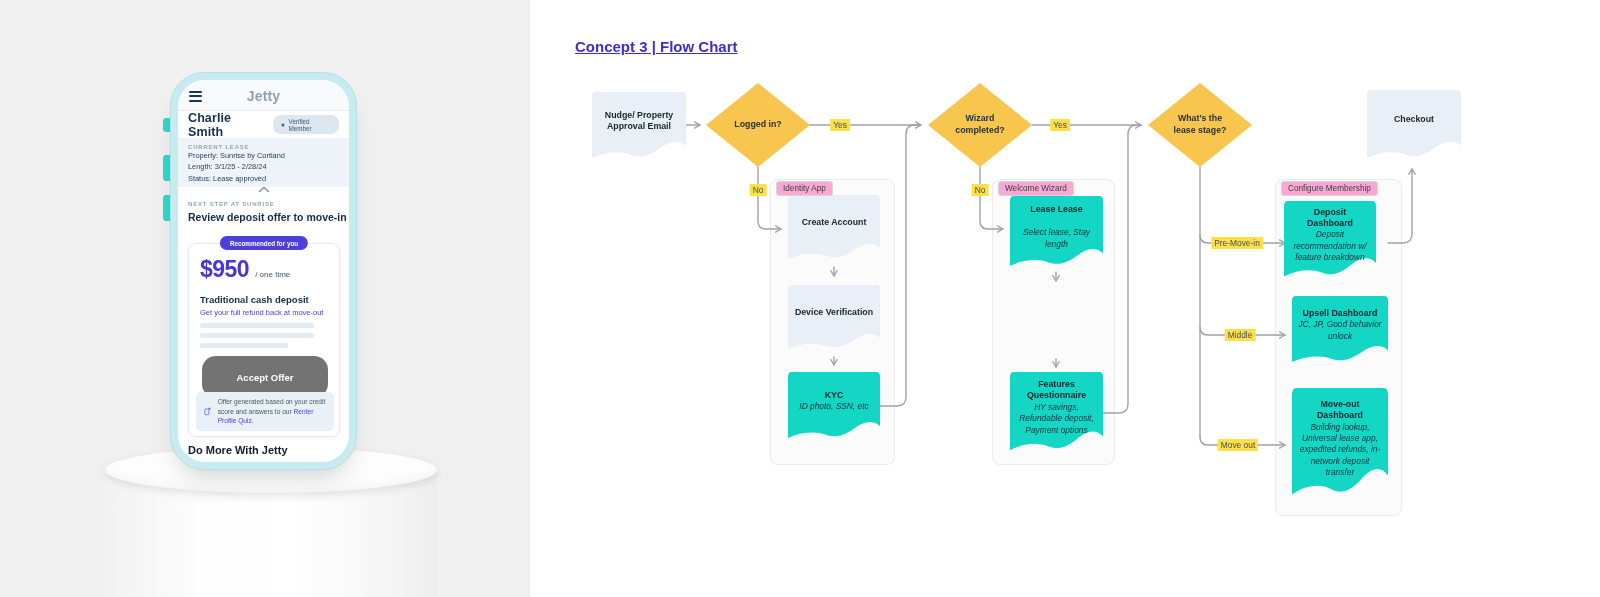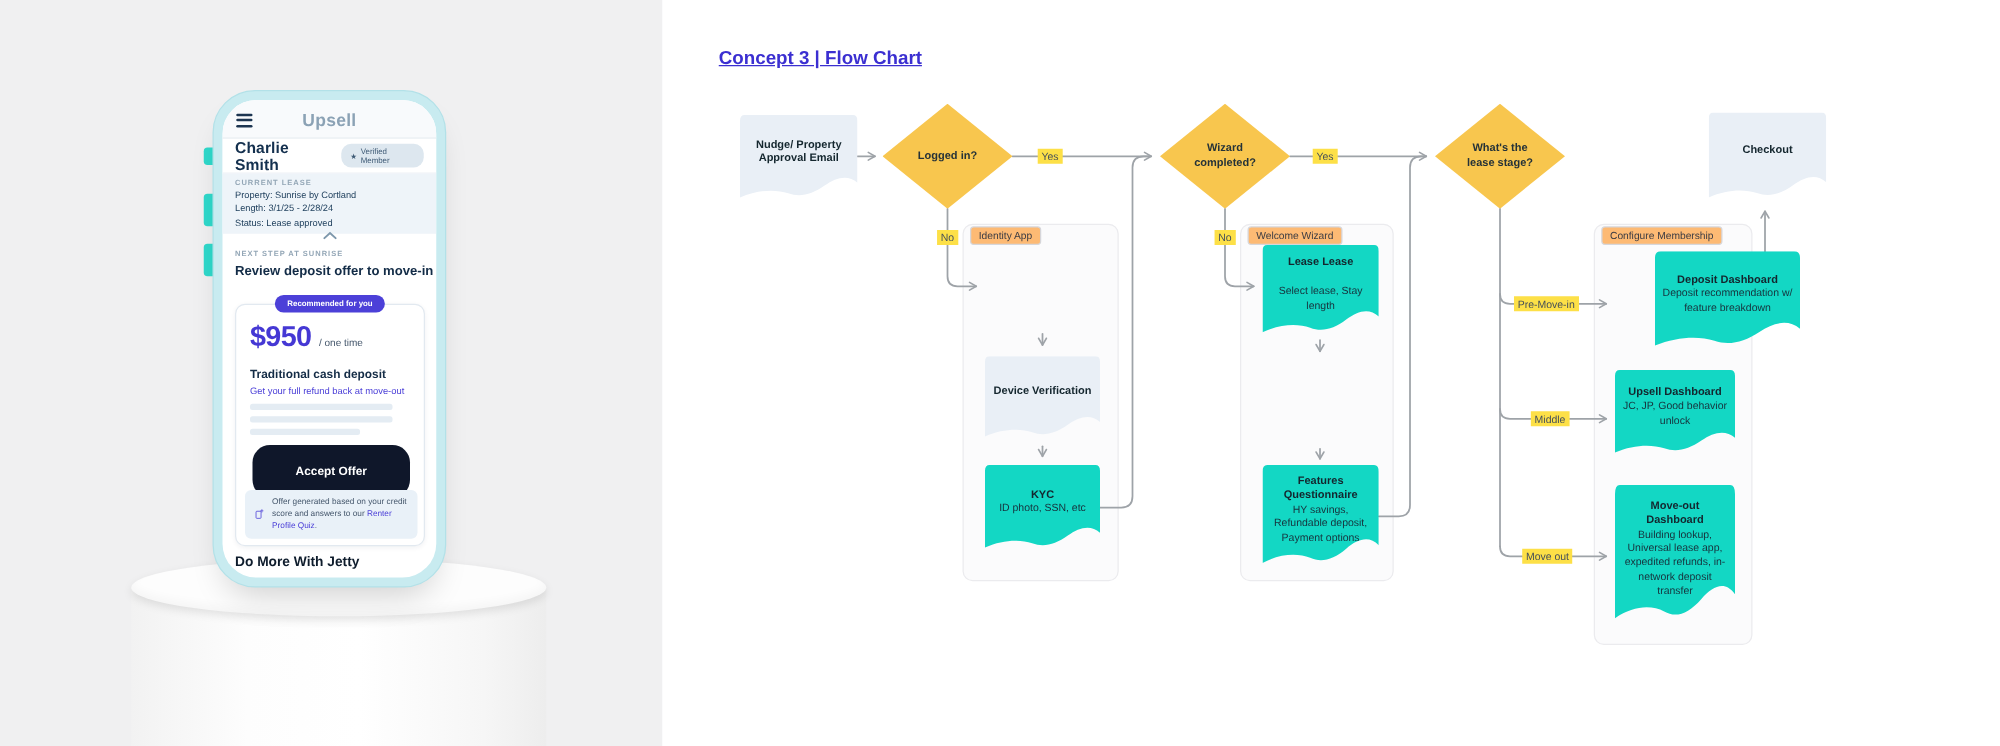--- a/index.html
+++ b/index.html
@@ -49,44 +49,44 @@
      border:1px solid #e2e9f0; border-radius:8px; box-shadow:0 1px 4px rgba(16,42,67,0.06); }
   .ribbon { position:absolute; left:50%; top:-8px; transform:translateX(-50%); background:#4c40d8;
      color:#ffffff; font-size:6.3px; font-weight:bold; padding:3.5px 10px; border-radius:9px; white-space:nowrap; }
   .price-row { position:absolute; left:11px; top:12px; display:flex; align-items:baseline; gap:6px; }
   .price { font-size:23px; font-weight:bold; color:#4538d4; letter-spacing:-0.5px; }
   .price-suffix { font-size:8px; color:#44566b; }
   .offer-name { position:absolute; left:11px; top:50px; font-size:9.5px; font-weight:bold; color:#142c46; }
   .offer-subtitle { position:absolute; left:11px; top:64px; font-size:7.5px; color:#4c40d8; }
   .skeleton { position:absolute; left:11px; height:5px; background:#e4ecf3; border-radius:2px; }
   .sk1 { top:79px; width:114px; } .sk2 { top:89px; width:114px; } .sk3 { top:99px; width:88px; }
-  .cta-btn { position:absolute; left:13px; top:112px; width:126px; height:42px; background:#0f172a;
+  .cta-btn { position:absolute; left:13px; top:112px; width:126px; height:42px; background:#737373;
      border:none; border-radius:14px; color:#ffffff; font-size:9.5px; font-weight:bold; cursor:pointer;
      font-family:"Liberation Sans", sans-serif; }
   .note-box { position:absolute; left:7px; top:148px; width:138px; height:39px; background:#e9f1f8;
      border-radius:5px; display:flex; align-items:center; gap:7px; padding:0 8px; }
   .note-text { font-size:6.6px; color:#44566b; line-height:1.5; }
   .note-link { color:#4c40d8; cursor:pointer; }
   .footer-heading { position:absolute; left:10px; top:364px; font-size:11px; font-weight:bold; color:#0e1c2c; }
 
   
   #flowchart { position:absolute; left:530px; top:0; width:1070px; height:597px; background:#ffffff; }
   .fc-title { position:absolute; left:45px; top:38px; font-size:15px; font-weight:bold; color:#3b2fd1;text-decoration:underline; }
 
   .container-box { position:absolute; background:#fbfbfc; border:1px solid #ebebee; border-radius:8px; z-index:1; }
-  .container-label { position:absolute; background:#fdba74; border:1px solid #d6d6da; border-radius:3px;
+  .container-label { position:absolute; background:#f9a8d4; border:1px solid #d6d6da; border-radius:3px;
      padding:2px 6px; font-size:8.2px; color:#3c3c43; z-index:4; white-space:nowrap; }
 
   .doc { position:absolute; z-index:3; display:flex; flex-direction:column; align-items:center;
      justify-content:center; text-align:center; padding:0 6px 12px 6px; }
   .doc svg.shape { position:absolute; inset:0; width:100%; height:100%; z-index:-1; }
   .doc .fill-light { fill:#e9eff6; }
   .doc .fill-teal { fill:#13d7c4; }
   .doc-title { font-size:8.8px; font-weight:bold; color:#14262e; line-height:1.3; }
-  .doc-body { font-size:8.4px; color:#17323c; line-height:1.35; }
+  .doc-body { font-size:8.4px; color:#17323c; line-height:1.35;font-style:italic; }
 
   .diamond { position:absolute; width:104px; height:84px; background:#f8c64e;
      clip-path:polygon(50% 0%, 100% 50%, 50% 100%, 0% 50%); display:flex; align-items:center;
      justify-content:center; text-align:center; font-size:8.8px; font-weight:600; color:#253238;
      padding:0 20px; line-height:1.35; z-index:3; }
 
   #connectors { position:absolute; left:0; top:0; width:1070px; height:597px; z-index:2; }
   .edge-label { position:absolute; transform:translate(-50%,-50%); background:#fde047; padding:1px 3px;
      font-size:8.4px; color:#454f59; z-index:4; white-space:nowrap; }
 </style>
@@ -104,21 +104,21 @@
 
     <div class="phone">
       <div class="screen">
 
         <div class="app-header">
           <div class="hamburger">
               <div></div>
               <div></div>
               <div></div>
             </div>
-          <div class="app-logo">Upsell</div>
+          <div class="app-logo">Jetty</div>
         </div>
 
         <div class="profile-row">
           <span class="profile-name">Charlie Smith</span>
           <span class="badge">
             <span class="star">★</span>
             <span>Verified Member</span>
           </span>
         </div>
 
@@ -203,20 +203,26 @@
       <svg class="shape" viewBox="0 0 100 62" preserveAspectRatio="none">
           <path class="fill-light" d="M4 0 H96 Q100 0 100 4 V48 C92 42 82 44 72 50 C61 56.5 51 58.5 41 55.5 C30 52.5 15 53 0 58.5 V4 Q0 0 4 0 Z"></path>
         </svg>
       <div class="doc-title">Nudge/ Property Approval Email</div>
     </div>
 
     <div class="diamond" style="left:176px; top:83px;">Logged in?</div>
     <div class="diamond" style="left:398px; top:83px;">Wizard completed?</div>
     <div class="diamond" style="left:618px; top:83px;">What's the lease stage?</div>
 
+    <div class="doc" style="left:258px; top:195px; width:92px; height:68px;">
+      <svg class="shape" viewBox="0 0 100 62" preserveAspectRatio="none">
+          <path class="fill-light" d="M4 0 H96 Q100 0 100 4 V48 C92 42 82 44 72 50 C61 56.5 51 58.5 41 55.5 C30 52.5 15 53 0 58.5 V4 Q0 0 4 0 Z"></path>
+        </svg>
+      <div class="doc-title">Create Account</div>
+    </div>
     <div class="doc" style="left:258px; top:285px; width:92px; height:68px;">
       <svg class="shape" viewBox="0 0 100 62" preserveAspectRatio="none">
           <path class="fill-light" d="M4 0 H96 Q100 0 100 4 V48 C92 42 82 44 72 50 C61 56.5 51 58.5 41 55.5 C30 52.5 15 53 0 58.5 V4 Q0 0 4 0 Z"></path>
         </svg>
       <div class="doc-title">Device Verification</div>
     </div>
     <div class="doc" style="left:258px; top:372px; width:92px; height:70px;">
       <svg class="shape" viewBox="0 0 100 62" preserveAspectRatio="none">
           <path class="fill-teal" d="M4 0 H96 Q100 0 100 4 V48 C92 42 82 44 72 50 C61 56.5 51 58.5 41 55.5 C30 52.5 15 53 0 58.5 V4 Q0 0 4 0 Z"></path>
         </svg>
@@ -232,21 +238,21 @@
       <div class="doc-body">Select lease, Stay length</div>
     </div>
     <div class="doc" style="left:480px; top:372px; width:93px; height:83px;">
       <svg class="shape" viewBox="0 0 100 62" preserveAspectRatio="none">
           <path class="fill-teal" d="M4 0 H96 Q100 0 100 4 V48 C92 42 82 44 72 50 C61 56.5 51 58.5 41 55.5 C30 52.5 15 53 0 58.5 V4 Q0 0 4 0 Z"></path>
         </svg>
       <div class="doc-title">Features Questionnaire</div>
       <div class="doc-body">HY savings, Refundable deposit, Payment options</div>
     </div>
 
-    <div class="doc" style="left:794px; top:201px; width:116px; height:80px;">
+    <div class="doc" style="left:754px; top:201px; width:92px; height:80px;align-items:flex-end;">
       <svg class="shape" viewBox="0 0 100 62" preserveAspectRatio="none">
           <path class="fill-teal" d="M4 0 H96 Q100 0 100 4 V48 C92 42 82 44 72 50 C61 56.5 51 58.5 41 55.5 C30 52.5 15 53 0 58.5 V4 Q0 0 4 0 Z"></path>
         </svg>
       <div class="doc-title">Deposit Dashboard</div>
       <div class="doc-body">Deposit recommendation w/ feature breakdown</div>
     </div>
     <div class="doc" style="left:762px; top:296px; width:96px; height:70px;">
       <svg class="shape" viewBox="0 0 100 62" preserveAspectRatio="none">
           <path class="fill-teal" d="M4 0 H96 Q100 0 100 4 V48 C92 42 82 44 72 50 C61 56.5 51 58.5 41 55.5 C30 52.5 15 53 0 58.5 V4 Q0 0 4 0 Z"></path>
         </svg>

